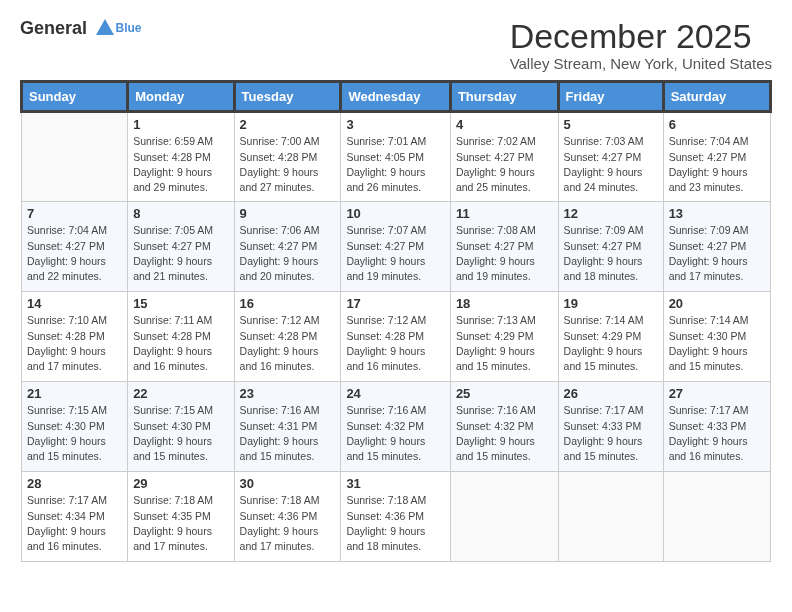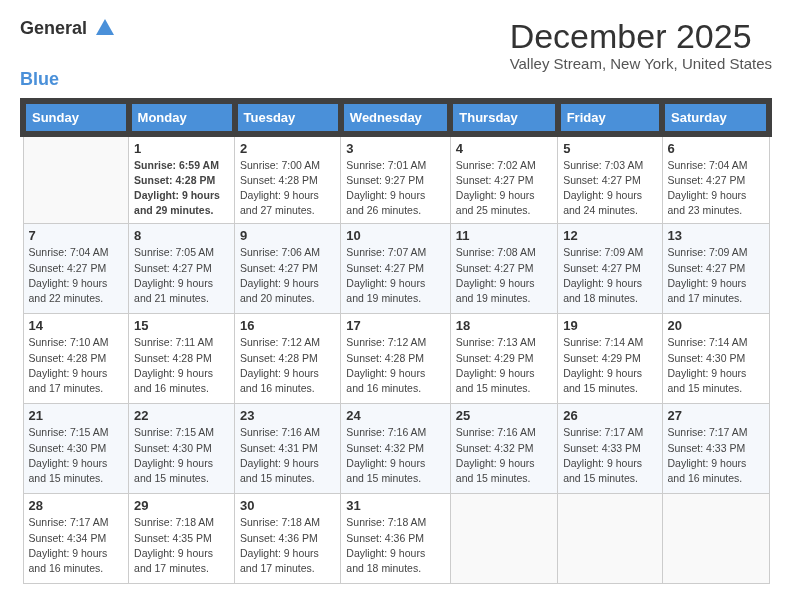--- a/index.html
+++ b/index.html
@@ -20,35 +20,33 @@
       align-items: flex-start;
       margin-bottom: 4px;
     }
     .logo-text-general {
       font-size: 18px;
       font-weight: bold;
       color: #333;
       line-height: 1.1;
     }
     .logo-text-blue {
-      font-size: 18px;
+      font-size: 12px;
       font-weight: bold;
       color: #4a90d9;
       line-height: 1.1;
     }
     .logo-icon {
       width: 22px;
       height: 22px;
       margin-left: 2px;
       margin-top: -4px;
     }
     .logo-block {
       display: flex;
-      flex-direction: column;
-      gap: 31px;
     }
     .logo-top {
       display: flex;
       align-items: center;
     }
     .title-block {
     }
     .main-title {
       font-size: 34px;
       font-weight: normal;
@@ -65,21 +63,21 @@
       border-collapse: collapse;
       margin-top: 8px;
     }
     .calendar th {
       background-color: #4a90d9;
       color: #fff;
       font-size: 13px;
       font-weight: bold;
       padding: 6px 6px;
       text-align: left;
-      border: 6px solid #404040;
+      border: 3px solid #404040;
     }
     .calendar td {
       border: 1px solid #ccc;
       vertical-align: top;
       padding: 4px 5px;
       width: 113px;
       min-height: 80px;
       background: #fff;
     }
     .calendar tr:nth-child(even) td {
@@ -137,36 +135,36 @@
           <th>Thursday</th>
           <th>Friday</th>
           <th>Saturday</th>
         </tr>
     </thead>
     <tbody id="calendar-body">
     <tr class="week-row">
           <td class="empty-cell"></td>
           <td>
             <div class="day-num">1</div>
-            <div class="day-detail" style="white-space: pre-line; font-weight: bold;">Sunrise: 6:59 AM
+            <div class="day-detail" style="white-space: pre-line;">Sunrise: 6:59 AM
 Sunset: 4:28 PM
 Daylight: 9 hours
 and 29 minutes.</div>
           </td>
           <td>
             <div class="day-num">2</div>
             <div class="day-detail" style="white-space: pre-line;">Sunrise: 7:00 AM
 Sunset: 4:28 PM
 Daylight: 9 hours
 and 27 minutes.</div>
           </td>
           <td>
             <div class="day-num">3</div>
             <div class="day-detail" style="white-space: pre-line;">Sunrise: 7:01 AM
-Sunset: 9:27 PM
+Sunset: 4:05 PM
 Daylight: 9 hours
 and 26 minutes.</div>
           </td>
           <td>
             <div class="day-num">4</div>
             <div class="day-detail" style="white-space: pre-line;">Sunrise: 7:02 AM
 Sunset: 4:27 PM
 Daylight: 9 hours
 and 25 minutes.</div>
           </td>

